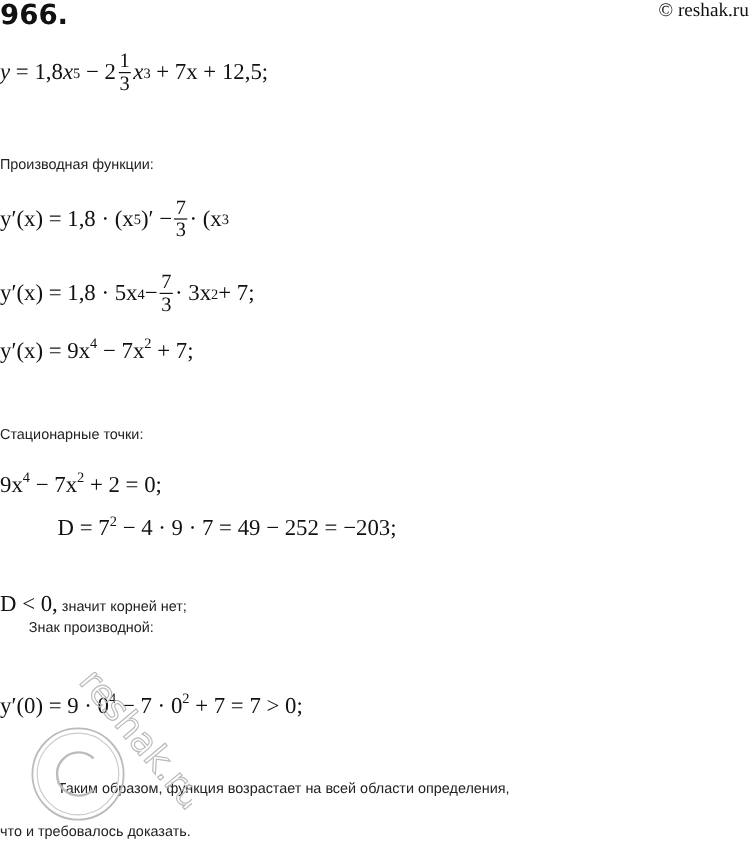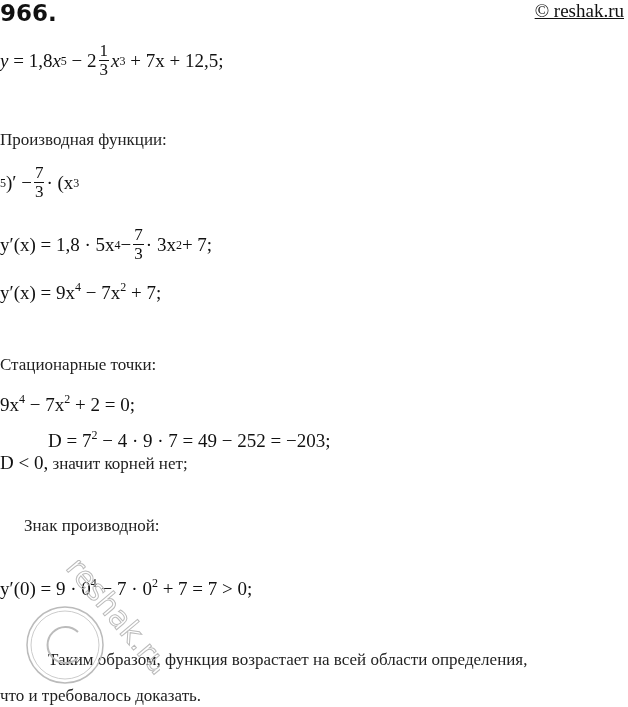--- a/index.html
+++ b/index.html
@@ -3,24 +3,24 @@
 <meta charset="utf-8">
 <style>
   html, body { margin: 0; padding: 0; background: #ffffff; }
   body {
     width: 628px; height: 707px; position: relative; overflow: hidden;
     font-family: "DejaVu Serif", "Liberation Serif", serif;
     color: #111;
   }
   .abs { position: absolute; white-space: nowrap; }
   .num { left: 0; top: 0; font-family: "DejaVu Sans", sans-serif; font-weight: bold; font-size: 23px; }
-  .brand { right: 4px; top: 0; font-family: "Liberation Serif", serif; font-size: 19px; text-decoration: underline; }
+  .brand { right: 4px; top: 0; font-family: "Liberation Serif", serif; font-size: 16px; }
   .math { font-family: "Liberation Serif", serif; font-size: 19px; }
   .math i { font-style: italic; }
-  .text { font-family: Liberation Serif, serif; font-size: 17px; color: #222; }
+  .text { font-family: Liberation Sans, sans-serif; font-size: 12px; color: #222; }
   sup { font-size: 12px; vertical-align: 8px; line-height: 0; }
   .frac { display: inline-block; vertical-align: middle; text-align: center; font-size: 17px; margin: 0 2px; }
   .frac span { display: block; line-height: 18px; }
   .frac .n { border-bottom: 1px solid #111; padding: 0 1px; }
   .row { display: flex; align-items: center; }
   .watermark {
     position: absolute; left: 10px; top: 560px; width: 150px; height: 150px;
     pointer-events: none;
   }
 </style>
@@ -35,20 +35,21 @@
   <span class="frac">
       <span class="n">1</span>
       <span>3</span>
     </span>
   <i>x</i><sup>3</sup>&nbsp;<span>+ 7x + 12,5;</span>
 </div>
 
 <div class="abs text" style="left:0; top:130px;">Производная функции:</div>
 
 <div class="abs math row" style="left:0; top:164px;">
+  <span>y′(x) = 1,8 · (x</span>
     <sup>5</sup>
     <span>)′ −</span>
   <span class="frac">
       <span class="n">7</span>
       <span>3</span>
     </span>
   <span>· (x</span>
     <sup>3</sup>
 </div>
 
@@ -72,21 +73,21 @@
 <div class="abs text" style="left:0; top:355px;">Стационарные точки:</div>
 
 <div class="abs math" style="left:0; top:394px;">
   <span>9x</span><sup>4</sup><span> − 7x</span><sup>2</sup><span> + 2 = 0;</span>
 </div>
 
 <div class="abs math" style="left:0; top:430px;padding-left:48px;">
   <span>D = 7</span><sup>2</sup><span> − 4 · 9 · 7 = 49 − 252 = −203;</span>
 </div>
 
-<div class="abs" style="left:0; top:452px;">
+<div class="abs" style="left:0; top:493px;">
   <span class="math">D &lt; 0,</span><span class="text"> значит корней нет;</span>
 </div>
 
 <div class="abs text" style="left:0; top:516px;padding-left:24px;">Знак производной:</div>
 
 <div class="abs math" style="left:0; top:578px;">
   <span>y′(0) = 9 · 0</span><sup>4</sup><span> − 7 · 0</span><sup>2</sup><span> + 7 = 7 &gt; 0;</span>
 </div>
 
 <div class="abs text" style="left:0; top:650px;margin-left:48px;">Таким образом, функция возрастает на всей области определения,</div>

